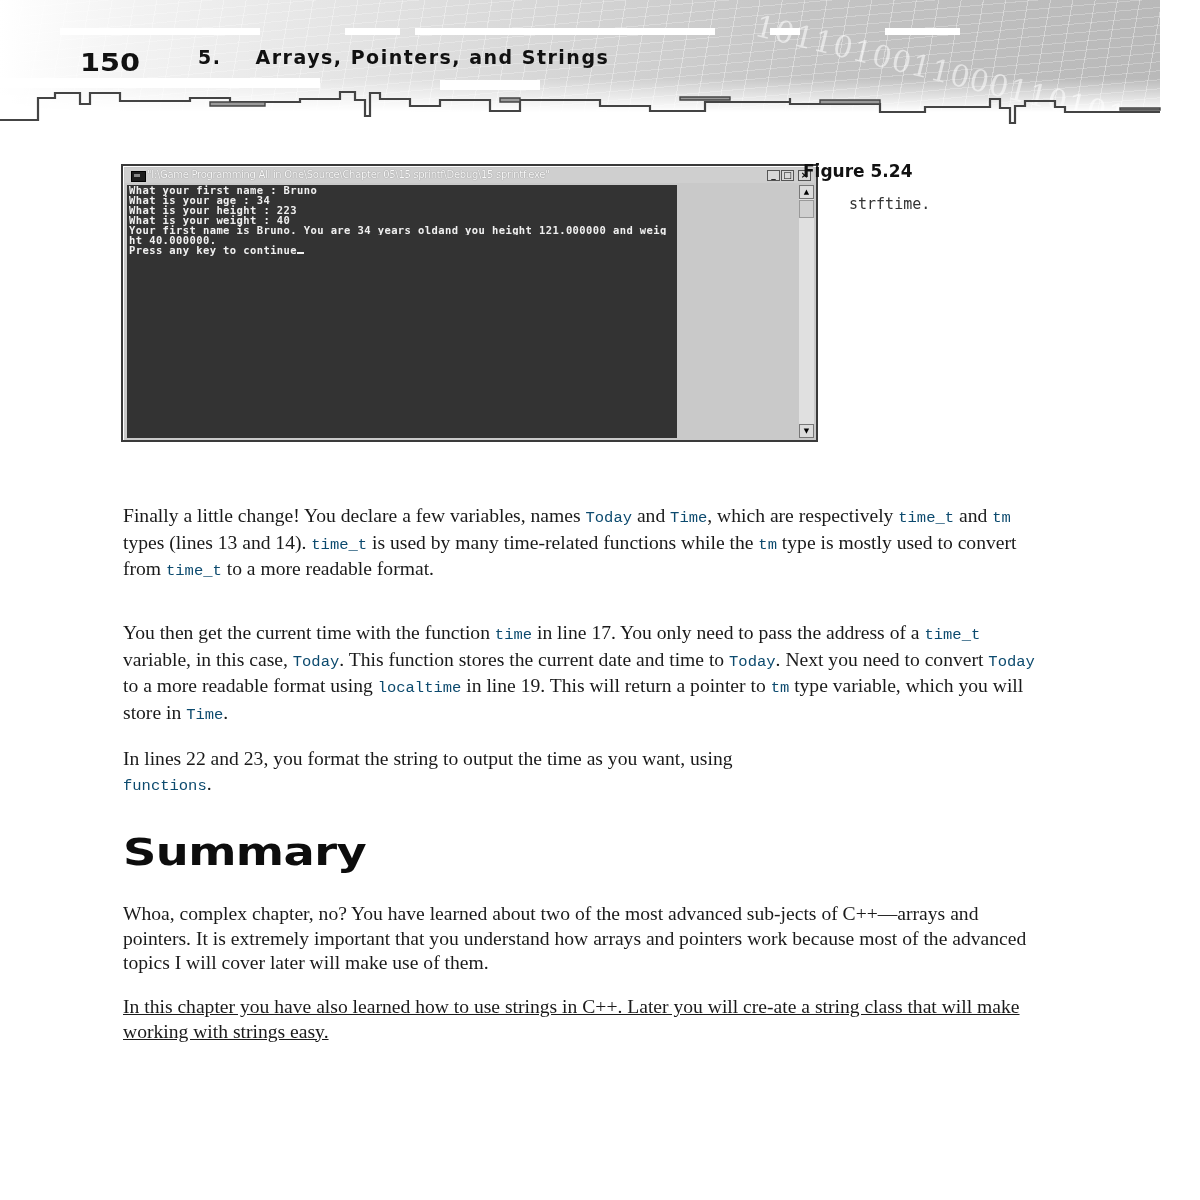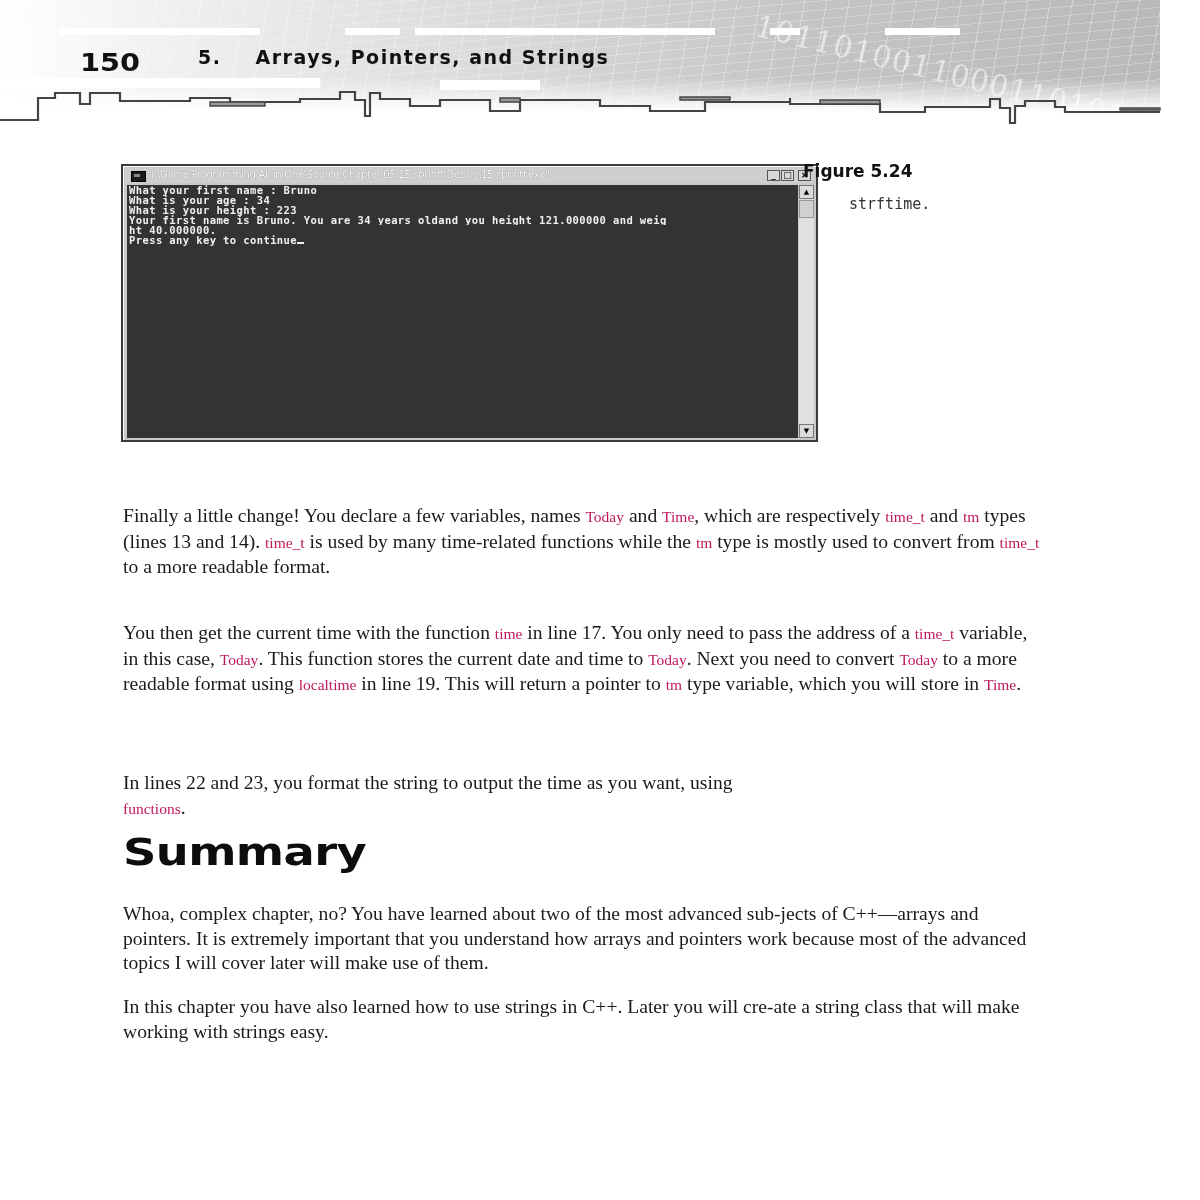--- a/index.html
+++ b/index.html
@@ -28,36 +28,36 @@
   
   .console { position:absolute; left:121px; top:164px; width:697px; height:278px; background:#c9c9c9;
     border:2px solid #3a3a3a; box-shadow: inset 1px 1px 0 #fff; box-sizing:border-box; }
   .console-titlebar { position:absolute; left:2px; top:2px; right:2px; height:15px; background:#cfcfcf; }
   .console-appicon { position:absolute; left:6px; top:3px; width:13px; height:9px; background:#1c1c1c; border:1px solid #000; }
   .console-appicon::after { content:""; position:absolute; left:2px; top:2px; width:6px; height:3px; background:#888; }
   .console-title { position:absolute; left:22px; top:1px; font-family:"DejaVu Sans", sans-serif; font-size:10px; color:#fafafa;
     white-space:nowrap; letter-spacing:-0.3px; text-shadow:0 0 1px #666; }
   .winbtn { position:absolute; top:2px; width:13px; height:11px; background:#d8d8d8; border:1px solid #555;
     box-sizing:border-box; font-family:"DejaVu Sans", sans-serif; font-size:9px; line-height:9px; text-align:center; color:#000; font-weight:bold; }
-  .console-body { position:absolute; left:4px; top:19px; width:671px; height:253px; background:#333333; }
+  .console-body { position:absolute; left:4px; top:19px; width:550px; height:253px; background:#333333; }
   .console-line { font-family:"DejaVu Sans Mono", monospace; font-size:10.5px; line-height:10px; color:#f0f0f0;
     white-space:pre; font-weight:bold; letter-spacing:0.4px; padding-left:2px; }
   .cursor { display:inline-block; width:7px; height:2px; background:#f0f0f0; vertical-align:baseline; }
   .scrollbar { position:absolute; left:676px; top:19px; width:15px; height:253px; background:#e0e0e0; }
   .scroll-btn { position:absolute; left:0; width:15px; height:14px; background:#dcdcdc; border:1px solid #777;
     box-sizing:border-box; font-size:7px; line-height:12px; text-align:center; color:#000; font-family:"DejaVu Sans", sans-serif; }
   .scroll-thumb { position:absolute; left:0; top:15px; width:15px; height:18px; background:#d0d0d0; border:1px solid #999; box-sizing:border-box; }
 
   
   .fig-label { position:absolute; left:803px; top:161px; font-family:"DejaVu Sans", sans-serif; font-weight:bold; font-size:17px; color:#111; }
   .fig-caption { position:absolute; left:849px; top:195px; font-family:"DejaVu Sans Mono", monospace; font-size:15px; color:#333; }
 
   
   .para { position:absolute; left:123px; width:920px; font-size:19.6px; line-height:24.5px; color:#1a1a1a; }
-  .para code { font-family:Liberation Serif, serif; font-size:15.5px; color:#be185d; }
+  .para code { font-family:Liberation Mono, monospace; font-size:15.5px; color:#0c4a6e; }
   .summary-heading { position:absolute; left:123px; top:830px; font-family:"DejaVu Sans", sans-serif; font-weight:bold;
     font-size:38px; color:#0d0d0d; letter-spacing:-0.5px; transform:scaleX(1.22); transform-origin:left; }
 </style>
 </head>
 <body>
 
 <div class="header">
   <div class="header-bg"></div>
   <div class="header-bar" style="left:60px;top:28px;width:200px;"></div>
   <div class="header-bar" style="left:345px;top:28px;width:55px;"></div>
@@ -80,20 +80,21 @@
     <span class="console-appicon"></span>
     <span class="console-title">"I:\Game Programming All in One\Source\Chapter 05\15 sprintf\Debug\15 sprintf.exe"</span>
     <span class="winbtn" style="right:34px;">_</span>
     <span class="winbtn" style="right:20px;">□</span>
     <span class="winbtn" style="right:3px;">×</span>
   </div>
   <div class="console-body">
     <div class="console-line">What your first name : Bruno</div>
     <div class="console-line">What is your age : 34</div>
     <div class="console-line">What is your height : 223</div>
+    <div class="console-line">What is your weight : 40</div>
     <div class="console-line" style="overflow:hidden;">Your first name is Bruno. You are 34 years oldand you height 121.000000 and weig</div>
     <div class="console-line">ht 40.000000.</div>
     <div class="console-line"><span>Press any key to continue</span><span class="cursor"></span></div>
   </div>
   <div class="scrollbar">
     <div class="scroll-btn" style="top:0;">▲</div>
     <div class="scroll-thumb"></div>
     <div class="scroll-btn" style="bottom:0;">▼</div>
   </div>
 </div>
@@ -102,20 +103,20 @@
 <div class="fig-caption">strftime.</div>
 
 <div class="para" style="top:504px;">
   <span>Finally a little change! You declare a few variables, names </span><code>Today</code><span> and </span><code>Time</code><span>, which are respectively </span><code>time_t</code><span> and </span><code>tm</code><span> types (lines 13 and 14). </span><code>time_t</code><span> is used by many time-related functions while the </span><code>tm</code><span> type is mostly used to convert from </span><code>time_t</code><span> to a more readable format.</span>
 </div>
 
 <div class="para" style="top:621px;">
   <span>You then get the current time with the function </span><code>time</code><span> in line 17. You only need to pass the address of a </span><code>time_t</code><span> variable, in this case, </span><code>Today</code><span>. This function stores the current date and time to </span><code>Today</code><span>. Next you need to convert </span><code>Today</code><span> to a more readable format using </span><code>localtime</code><span> in line 19. This will return a pointer to </span><code>tm</code><span> type variable, which you will store in </span><code>Time</code><span>.</span>
 </div>
 
-<div class="para" style="top:747px;margin-top:24px;">
+<div class="para" style="top:747px;">
   <span>In lines 22 and 23, you format the string to output the time as you want, using </span><br><code>functions</code><span>.</span>
 </div>
 
 <div class="summary-heading">Summary</div>
 
 <div class="para" style="top:902px;">Whoa, complex chapter, no? You have learned about two of the most advanced sub-jects of C++—arrays and pointers. It is extremely important that you understand how arrays and pointers work because most of the advanced topics I will cover later will make use of them.</div>
-<div class="para" style="top:995px;">In this chapter you have also learned how to use strings in C++. Later you will cre-ate a string class that will make working with strings easy.</div>
+<div class="para" style="top:995px;text-decoration:underline;">In this chapter you have also learned how to use strings in C++. Later you will cre-ate a string class that will make working with strings easy.</div>
 
 </body></html>

